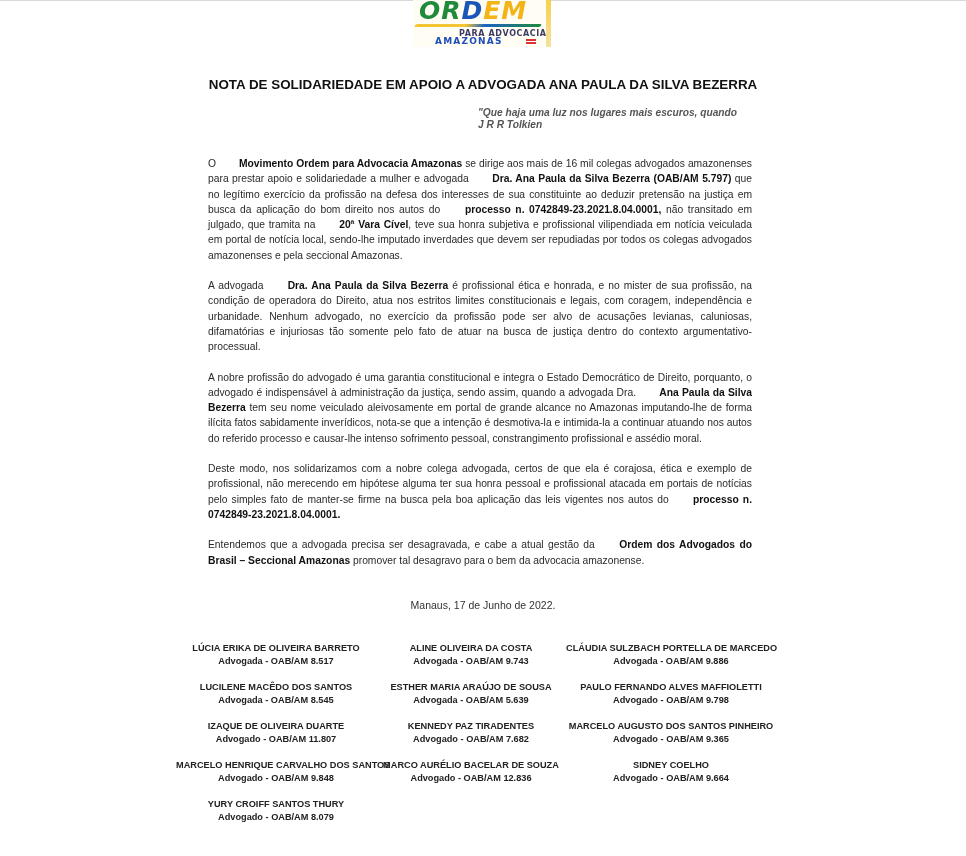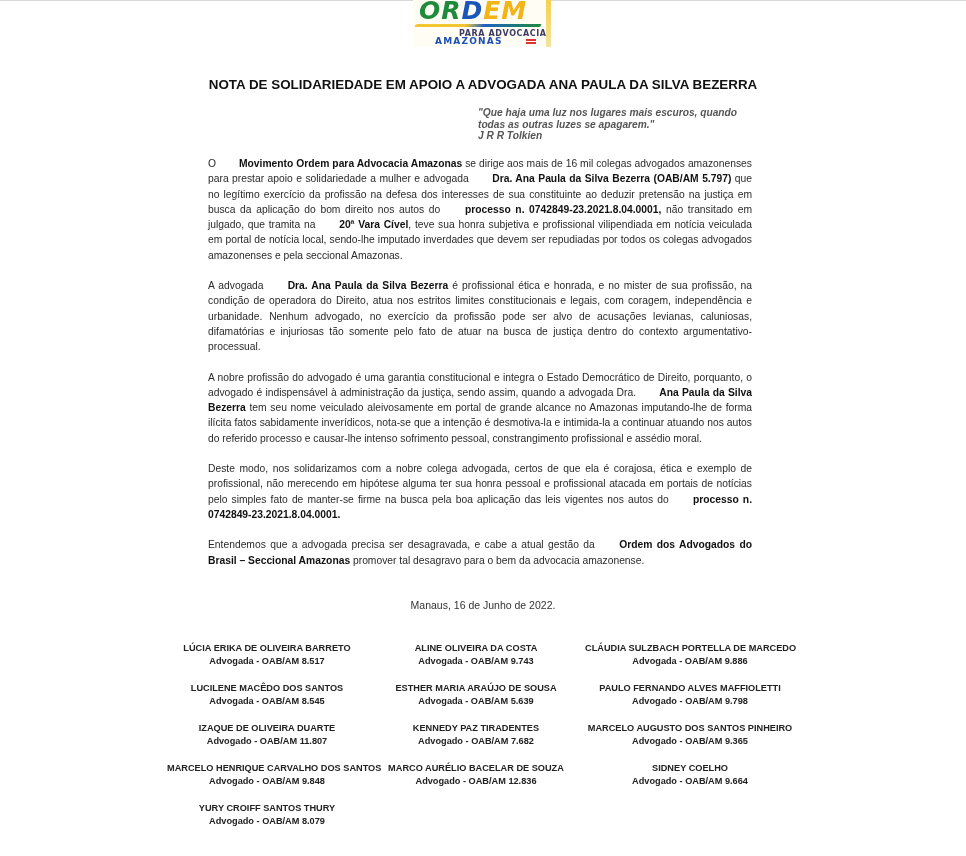--- a/index.html
+++ b/index.html
@@ -33,22 +33,22 @@
            font-style: italic; font-weight: bold; font-size: 10.2px; line-height: 11.5px; color: #555; }
 
   .body { position: absolute; left: 208px; top: 156px; width: 544px;
           font-size: 10.3px; line-height: 15.3px; color: #2a2a2a; text-align: justify; }
   .body p { margin: 0 0 15px 0; }
   .body b { color: #111; padding-left: 20px; }
 
   .date { position: absolute; left: 0; width: 966px; top: 599px; text-align: center;
           font-size: 10.5px; color: #333; }
 
-  .sigs { position: absolute; left: 167px; top: 642px; width: 600px;
-          display: grid; grid-template-columns: 200px 190px 210px; row-gap: 13px; gap: 14px; }
+  .sigs { position: absolute; left: 176px; top: 642px; width: 600px;
+          display: grid; grid-template-columns: 200px 190px 210px; row-gap: 13px; }
   .sig { text-align: center; font-size: 9.2px; line-height: 13px; color: #222; font-weight: bold; }
   .sig .nm { display: block; white-space: nowrap; }
   .sig .oab { display: block; white-space: nowrap; }
 </style>
 </head>
 <body>
 
 <div class="topline"></div>
 
 <div class="logo">
@@ -59,33 +59,32 @@
   <div class="swoosh1"></div>
   <div class="para">PARA ADVOCACIA</div>
   <div class="amaz">AMAZONAS</div>
   <div class="flag"></div>
 </div>
 
 <div class="title">NOTA DE SOLIDARIEDADE EM APOIO A ADVOGADA ANA PAULA DA SILVA BEZERRA</div>
 
 <div class="quote">
   <div>"Que haja uma luz nos lugares mais escuros, quando</div>
-  <div>todas as outras luzes se apagarem."</div>
   <div>J R R Tolkien</div>
 </div>
 
 <div class="body" id="body">
     <p><span>O </span><b>Movimento Ordem para Advocacia Amazonas</b><span> se dirige aos mais de 16 mil colegas advogados amazonenses para prestar apoio e solidariedade a mulher e advogada </span><b>Dra. Ana Paula da Silva Bezerra (OAB/AM 5.797)</b><span> que no legítimo  exercício da profissão na defesa dos interesses de sua constituinte ao deduzir pretensão na justiça em busca da aplicação do bom direito nos autos do </span><b>processo n. 0742849-23.2021.8.04.0001,</b><span> não transitado em julgado,  que tramita na </span><b>20ª Vara Cível</b><span>, teve sua honra subjetiva e profissional vilipendiada  em notícia veiculada em portal de notícia local, sendo-lhe imputado inverdades que devem ser repudiadas por todos os colegas advogados amazonenses e pela seccional Amazonas.</span></p>
     <p><span>A advogada </span><b>Dra. Ana Paula da Silva Bezerra</b><span> é profissional ética e honrada, e no mister de sua profissão, na condição de operadora do Direito, atua nos estritos limites constitucionais e legais, com coragem, independência e urbanidade. Nenhum advogado, no exercício da profissão pode ser alvo de acusações levianas, caluniosas, difamatórias e injuriosas tão somente pelo fato de atuar na busca de justiça dentro do contexto argumentativo-processual.</span></p>
     <p><span>A nobre profissão do advogado é uma garantia constitucional e integra o Estado Democrático de Direito, porquanto, o advogado é indispensável à administração da justiça, sendo assim, quando a advogada Dra. </span><b>Ana Paula da Silva Bezerra</b><span> tem seu nome veiculado aleivosamente em portal de grande alcance no Amazonas  imputando-lhe de forma ilícita fatos sabidamente inverídicos, nota-se que a intenção é desmotiva-la e intimida-la a continuar atuando nos autos do referido processo e causar-lhe intenso sofrimento pessoal, constrangimento profissional e assédio moral.</span></p>
     <p><span>Deste modo, nos solidarizamos com a nobre colega advogada, certos de que ela é corajosa, ética e exemplo de profissional, não merecendo em hipótese alguma ter sua honra pessoal e profissional atacada em portais de notícias pelo simples fato de manter-se firme na busca pela boa aplicação das leis vigentes nos autos do </span><b>processo n. 0742849-23.2021.8.04.0001.</b></p>
     <p><span>Entendemos que a advogada precisa ser desagravada, e cabe a atual gestão da </span><b>Ordem dos Advogados do Brasil – Seccional Amazonas</b><span> promover tal desagravo para o bem da advocacia amazonense.</span></p>
   </div>
 
-<div class="date">Manaus, 16 de Junho de 2022.</div>
+<div class="date">Manaus, 17 de Junho de 2022.</div>
 
 <div class="sigs" id="sigs">
     <div class="sig">
       <span class="nm">LÚCIA ERIKA DE OLIVEIRA BARRETO</span>
       <span class="oab">Advogada - OAB/AM 8.517</span>
     </div>
     <div class="sig">
       <span class="nm">ALINE OLIVEIRA DA COSTA</span>
       <span class="oab">Advogada - OAB/AM 9.743</span>
     </div>

